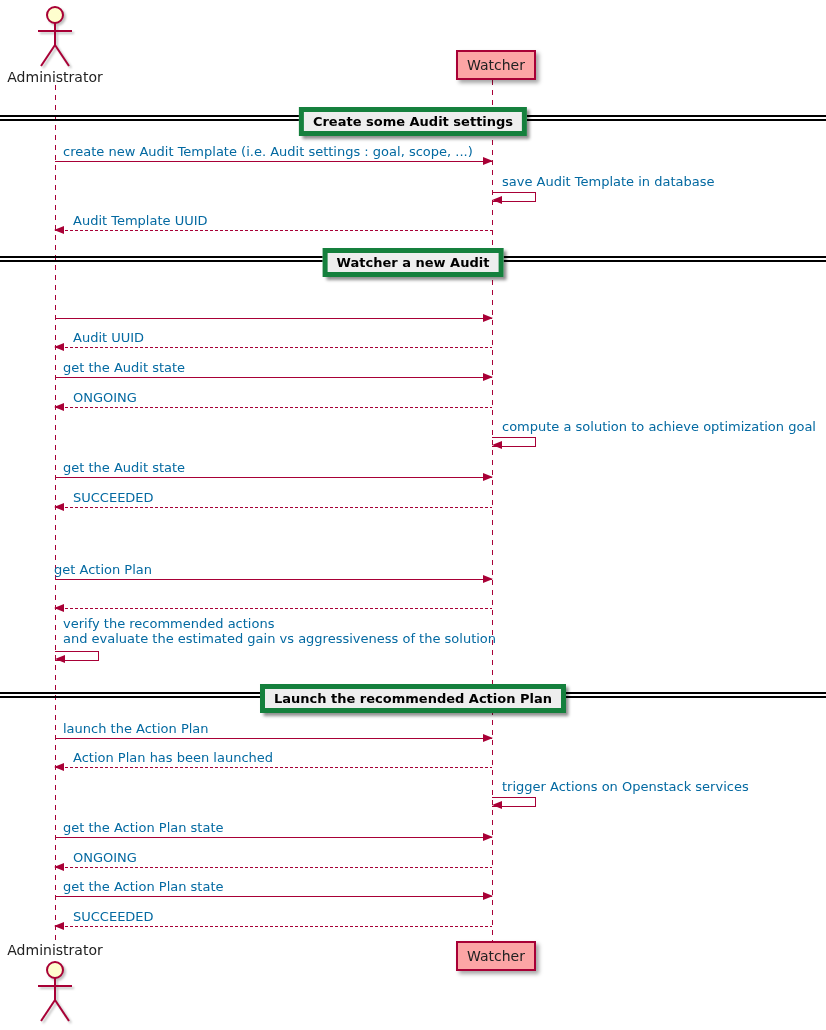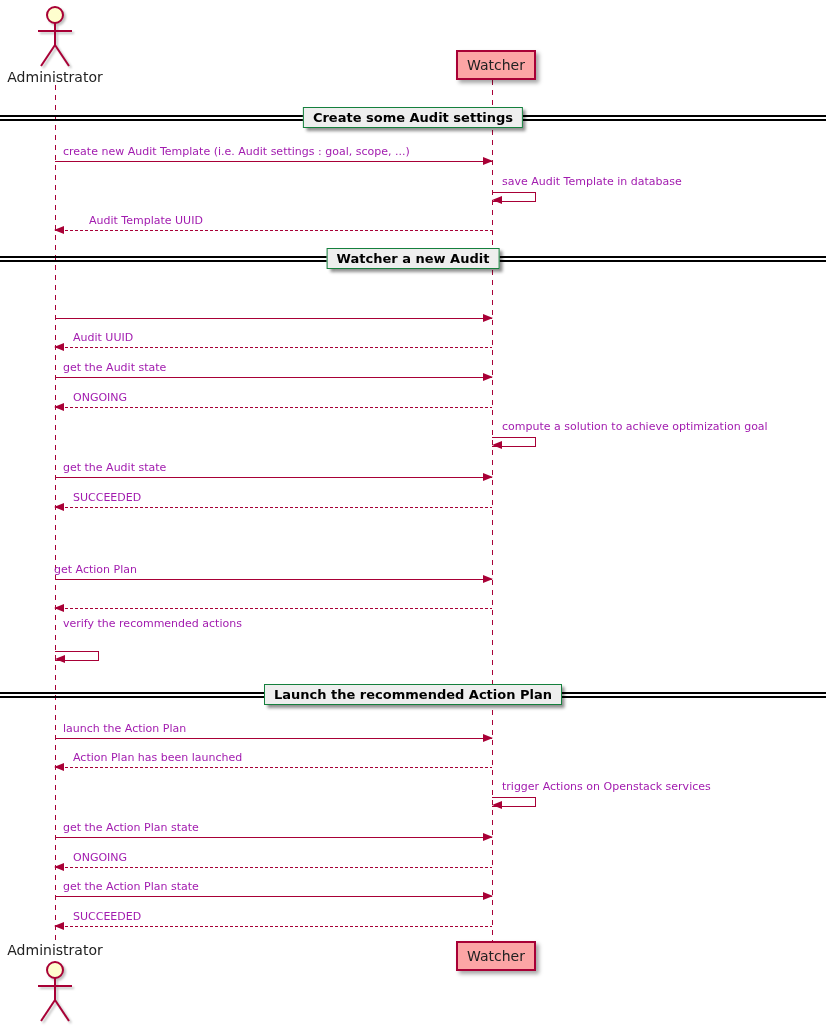--- a/index.html
+++ b/index.html
@@ -25,27 +25,27 @@
   }
   .actor-svg{position:absolute;filter:drop-shadow(2px 2px 1px rgba(0,0,0,0.25));}
   
   .divider{position:absolute;left:0;width:826px;height:24px;}
   .divider-lines{
     position:absolute;left:0;right:0;top:8px;height:6px;box-sizing:border-box;
     border-top:2px solid #000;border-bottom:2px solid #000;
   }
   .divider-label{
     position:absolute;left:50%;transform:translateX(-50%);top:0;
-    background:#EEEEEE;border:1px solid #15803d;padding:2px 9px;
+    background:#EEEEEE;border:5px solid #15803d;padding:2px 9px;
     font-weight:bold;font-size:13px;white-space:nowrap;
     box-shadow:3px 3px 3px rgba(0,0,0,0.45);
   }
   
   .msg-label{
-    position:absolute;white-space:nowrap;line-height:15px;font-size:11px;color:#a21caf;
+    position:absolute;white-space:nowrap;line-height:15px;font-size:13px;color:#0369a1;
   }
   .arrow{position:absolute;height:1px;}
   .arrow.solid{background:#A80036;}
   .arrow.dotted{background:repeating-linear-gradient(to right,#A80036 0px,#A80036 3px,transparent 3px,transparent 5px);}
   .head-r{
     position:absolute;right:-1px;top:-4px;width:0;height:0;border-style:solid;
     border-width:4px 0 4px 10px;border-color:transparent transparent transparent #A80036;
   }
   .head-l{
     position:absolute;left:-1px;top:-4px;width:0;height:0;border-style:solid;
@@ -87,21 +87,21 @@
   <div class="msg-label" style="left:63px;top:144px">create new Audit Template (i.e. Audit settings : goal, scope, ...)</div>
   <div class="arrow solid" style="left:55px;top:161px;width:437px">
       <i class="head-r"></i>
     </div>
 
   <div class="msg-label" style="left:502px;top:174px">save Audit Template in database</div>
   <div class="selfloop" style="left:492px;top:192px">
       <i class="head-sl"></i>
     </div>
 
-  <div class="msg-label" style="left:89px;top:213px">Audit Template UUID</div>
+  <div class="msg-label" style="left:73px;top:213px">Audit Template UUID</div>
   <div class="arrow dotted" style="left:55px;top:230px;width:437px">
       <i class="head-l"></i>
     </div>
 
   <div class="divider" style="top:248px">
     <div class="divider-lines"></div>
     <div class="divider-label">Watcher a new Audit</div>
   </div>
 
   <div class="arrow solid" style="left:55px;top:318px;width:437px">
@@ -143,20 +143,21 @@
   <div class="arrow solid" style="left:55px;top:579px;width:437px">
       <i class="head-r"></i>
     </div>
 
   <div class="arrow dotted" style="left:55px;top:608px;width:437px">
       <i class="head-l"></i>
     </div>
 
   <div class="msg-label" style="left:63px;top:616px">
     <div>verify the recommended actions</div>
+    <div>and evaluate the estimated gain vs aggressiveness of the solution</div>
   </div>
   <div class="selfloop" style="left:55px;top:651px">
       <i class="head-sl"></i>
     </div>
 
   <div class="divider" style="top:684px">
     <div class="divider-lines"></div>
     <div class="divider-label">Launch the recommended Action Plan</div>
   </div>
 

